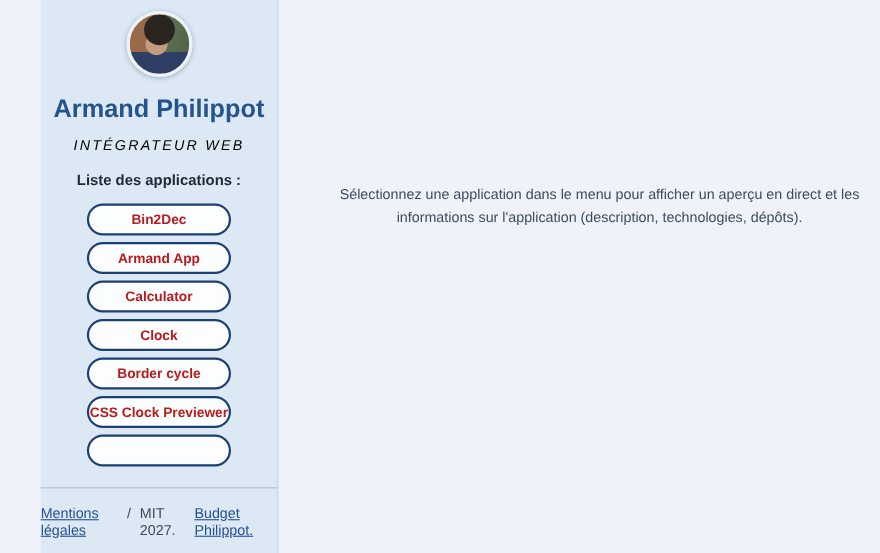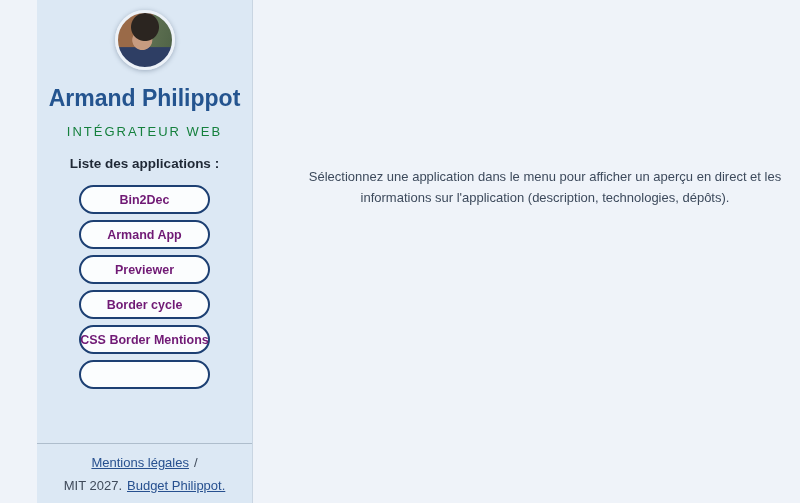--- a/index.html
+++ b/index.html
@@ -30,45 +30,46 @@
       linear-gradient(105deg, #9a6a48 0 38%, #7e5a3f 52%, #5f7152 53%, #4d6145 100%);
   }
   .name {
     margin: 11px 8px 0; padding: 0;
     font-size: 23px; line-height: 35px; font-weight: bold;
     color: #24548f; text-align: center;
   }
   .job-title {
     margin: 8px 0 0;
     font-size: 13px; letter-spacing: 2px;
-    color: #15803d;
+    color: #000000;
+    font-style: italic;
   }
   .apps-area {
     flex: 1 1 auto; width: 100%;
     overflow: hidden;
     display: flex; flex-direction: column; align-items: center;
   }
   .apps-label {
     margin: 17px 0 14px;
     font-size: 13.5px; font-weight: bold;
     color: #1f2835;
   }
   .app-btn {
     width: 131px; height: 29px; min-height: 29px;
     margin-bottom: 6px; padding: 0;
     border: 2px solid #1d4073; border-radius: 16px;
     background: #fbfdfe;
-    color: #701a75; font-family: inherit; font-weight: bold; font-size: 12.5px;
+    color: #b91c1c; font-family: inherit; font-weight: bold; font-size: 12.5px;
     display: flex; align-items: center; justify-content: center;
     white-space: nowrap; cursor: pointer;
   }
   .sidebar-footer {
     width: 100%; height: 60px; min-height: 60px;
     border-top: 1px solid #aebdcc;
-    display: flex; flex-direction: column; align-items: center; justify-content: center;
+    display: flex; flex-direction: row; align-items: center; justify-content: center;
     gap: 8px;
     font-size: 13px; color: #3f4a5a;
   }
   .footer-line { display: flex; align-items: baseline; gap: 5px; }
   .footer-link { color: #27508f; text-decoration: underline; cursor: pointer; }
 
   
   .main {
     flex: 1 1 auto;
     display: flex; align-items: center; justify-content: center;
@@ -90,23 +91,24 @@
     <div class="avatar"></div>
 
     <h1 class="name">Armand Philippot</h1>
 
     <p class="job-title">INTÉGRATEUR WEB</p>
 
     <nav class="apps-area">
       <p class="apps-label">Liste des applications :</p>
       <button class="app-btn">Bin2Dec</button>
       <button class="app-btn">Armand App</button>
-      <button class="app-btn">Previewer</button>
+      <button class="app-btn">Calculator</button>
+      <button class="app-btn">Clock</button>
       <button class="app-btn">Border cycle</button>
-      <button class="app-btn">CSS Border Mentions</button>
+      <button class="app-btn">CSS Clock Previewer</button>
       <button class="app-btn"></button>
     </nav>
 
     <footer class="sidebar-footer">
       <div class="footer-line">
         <a class="footer-link">Mentions légales</a>
         <span>/</span>
       </div>
       <div class="footer-line">
         <span>MIT 2027.</span>

